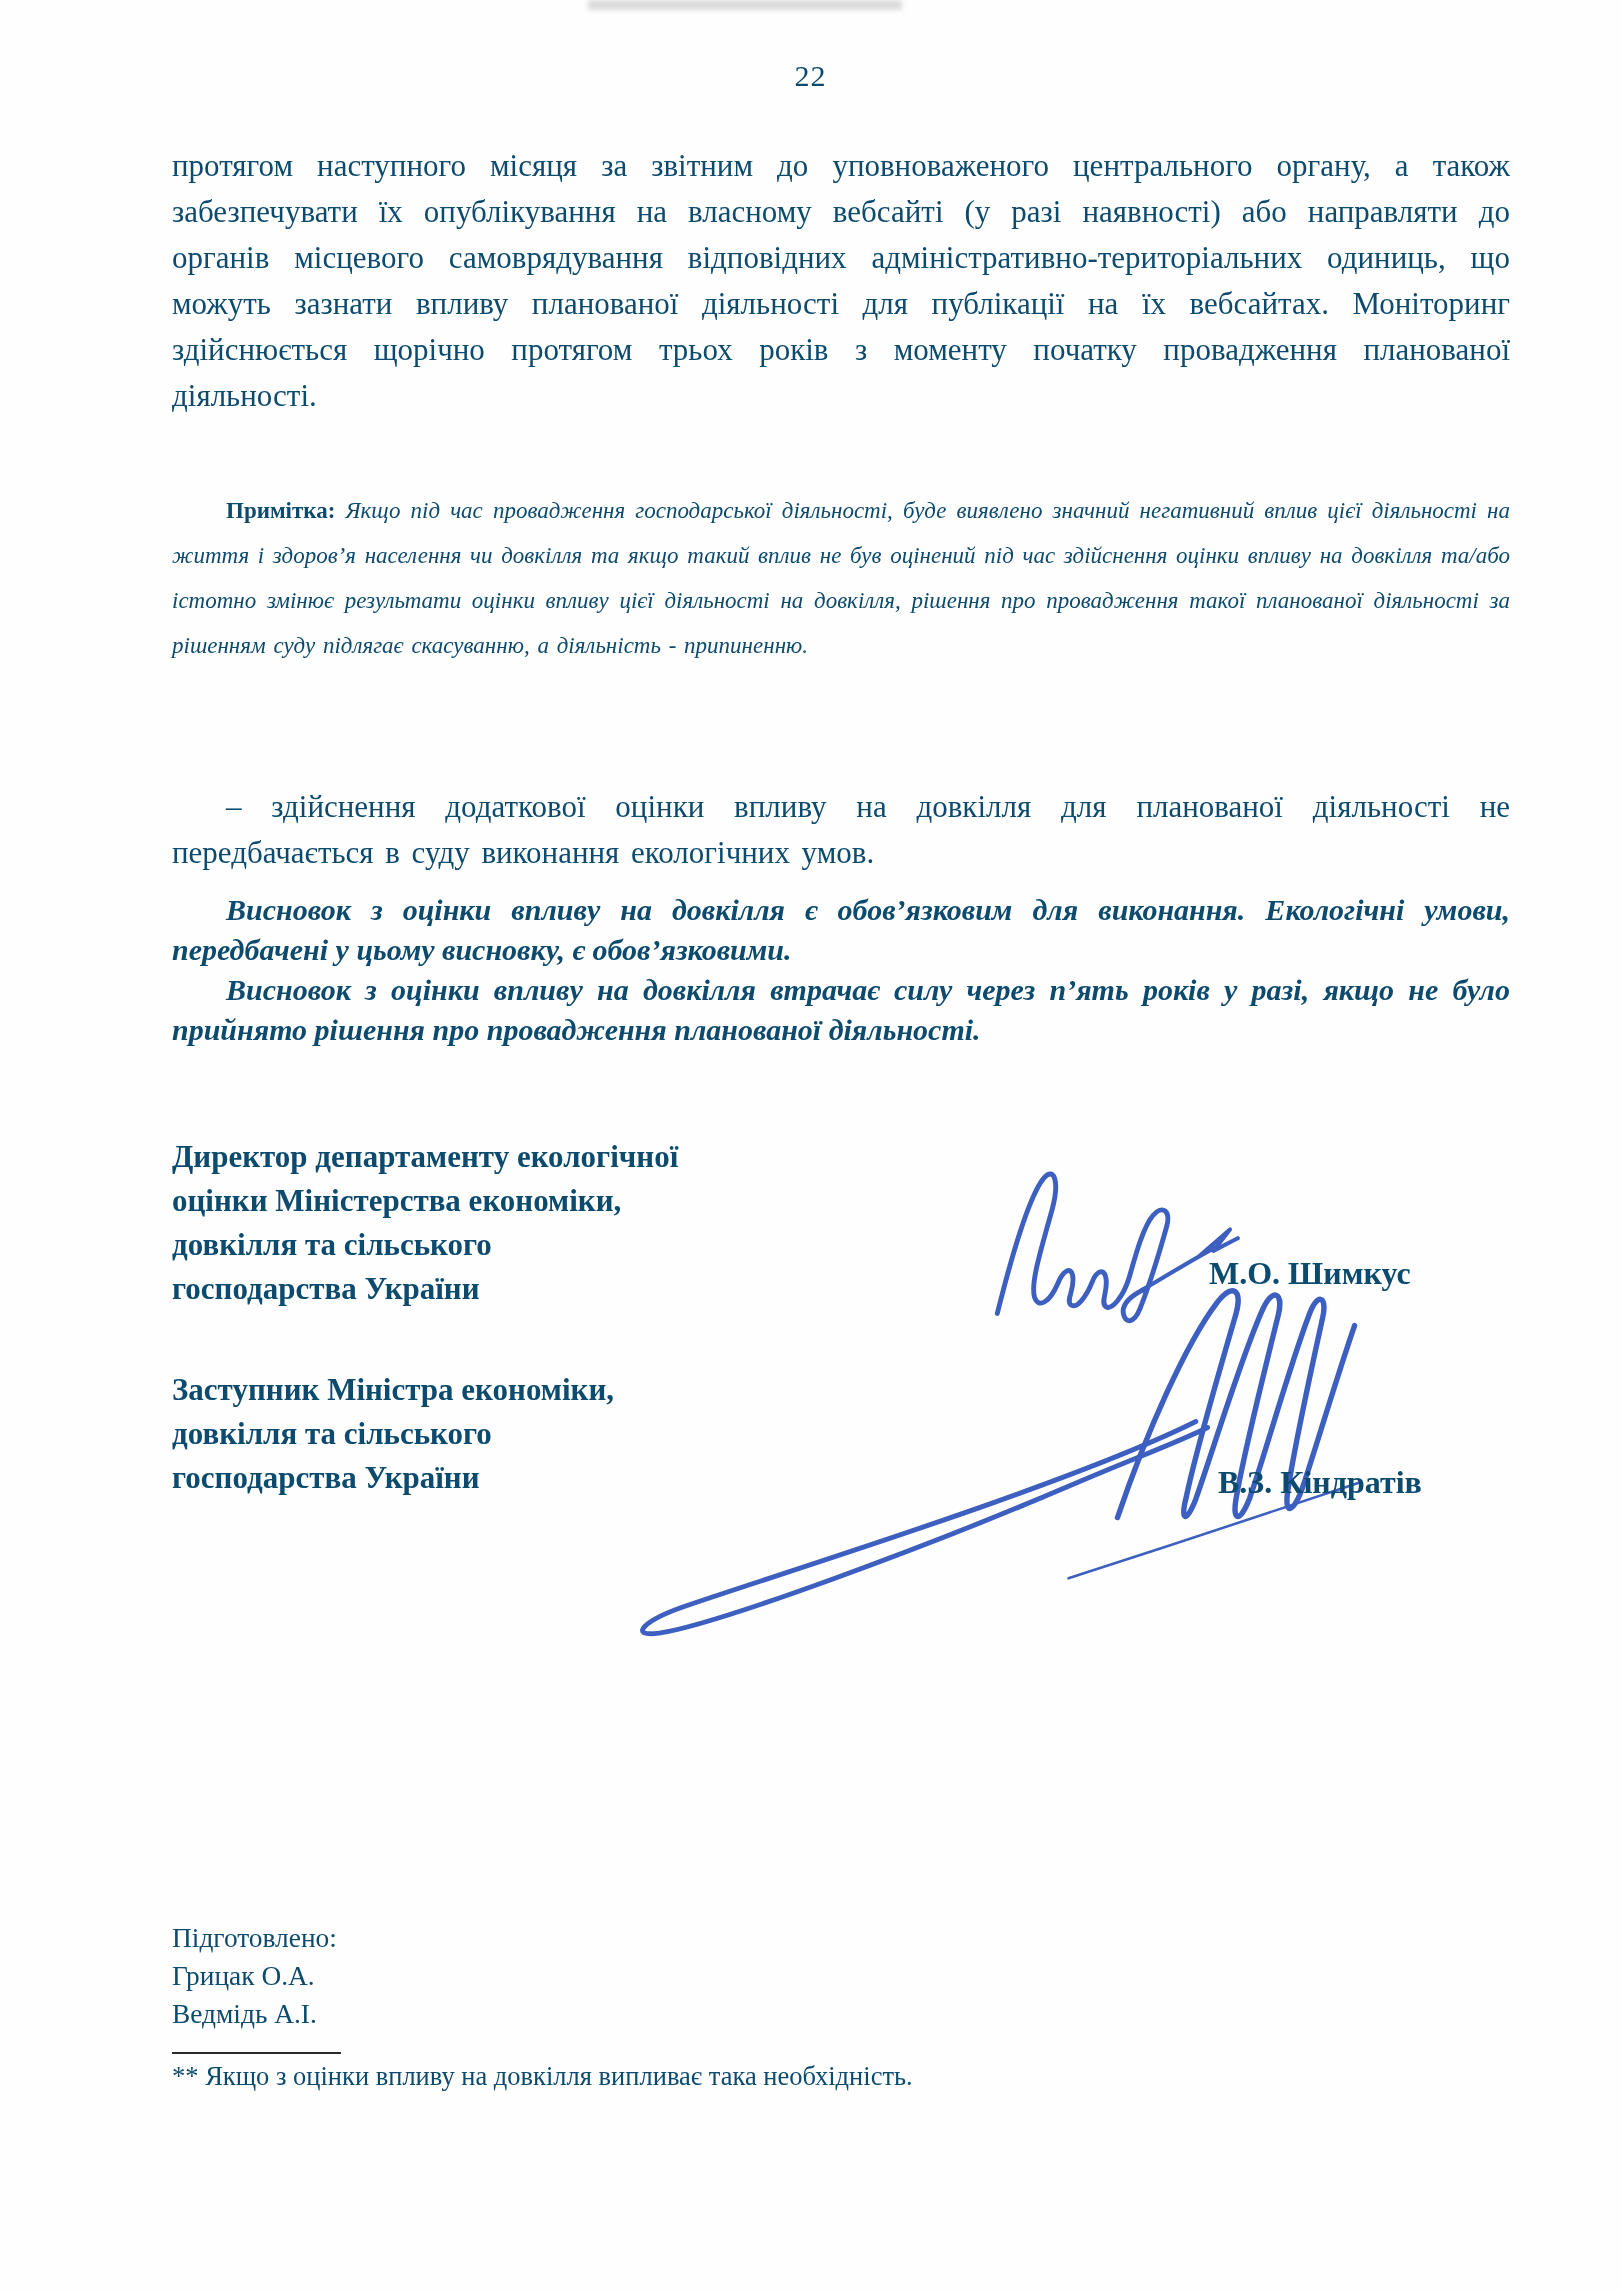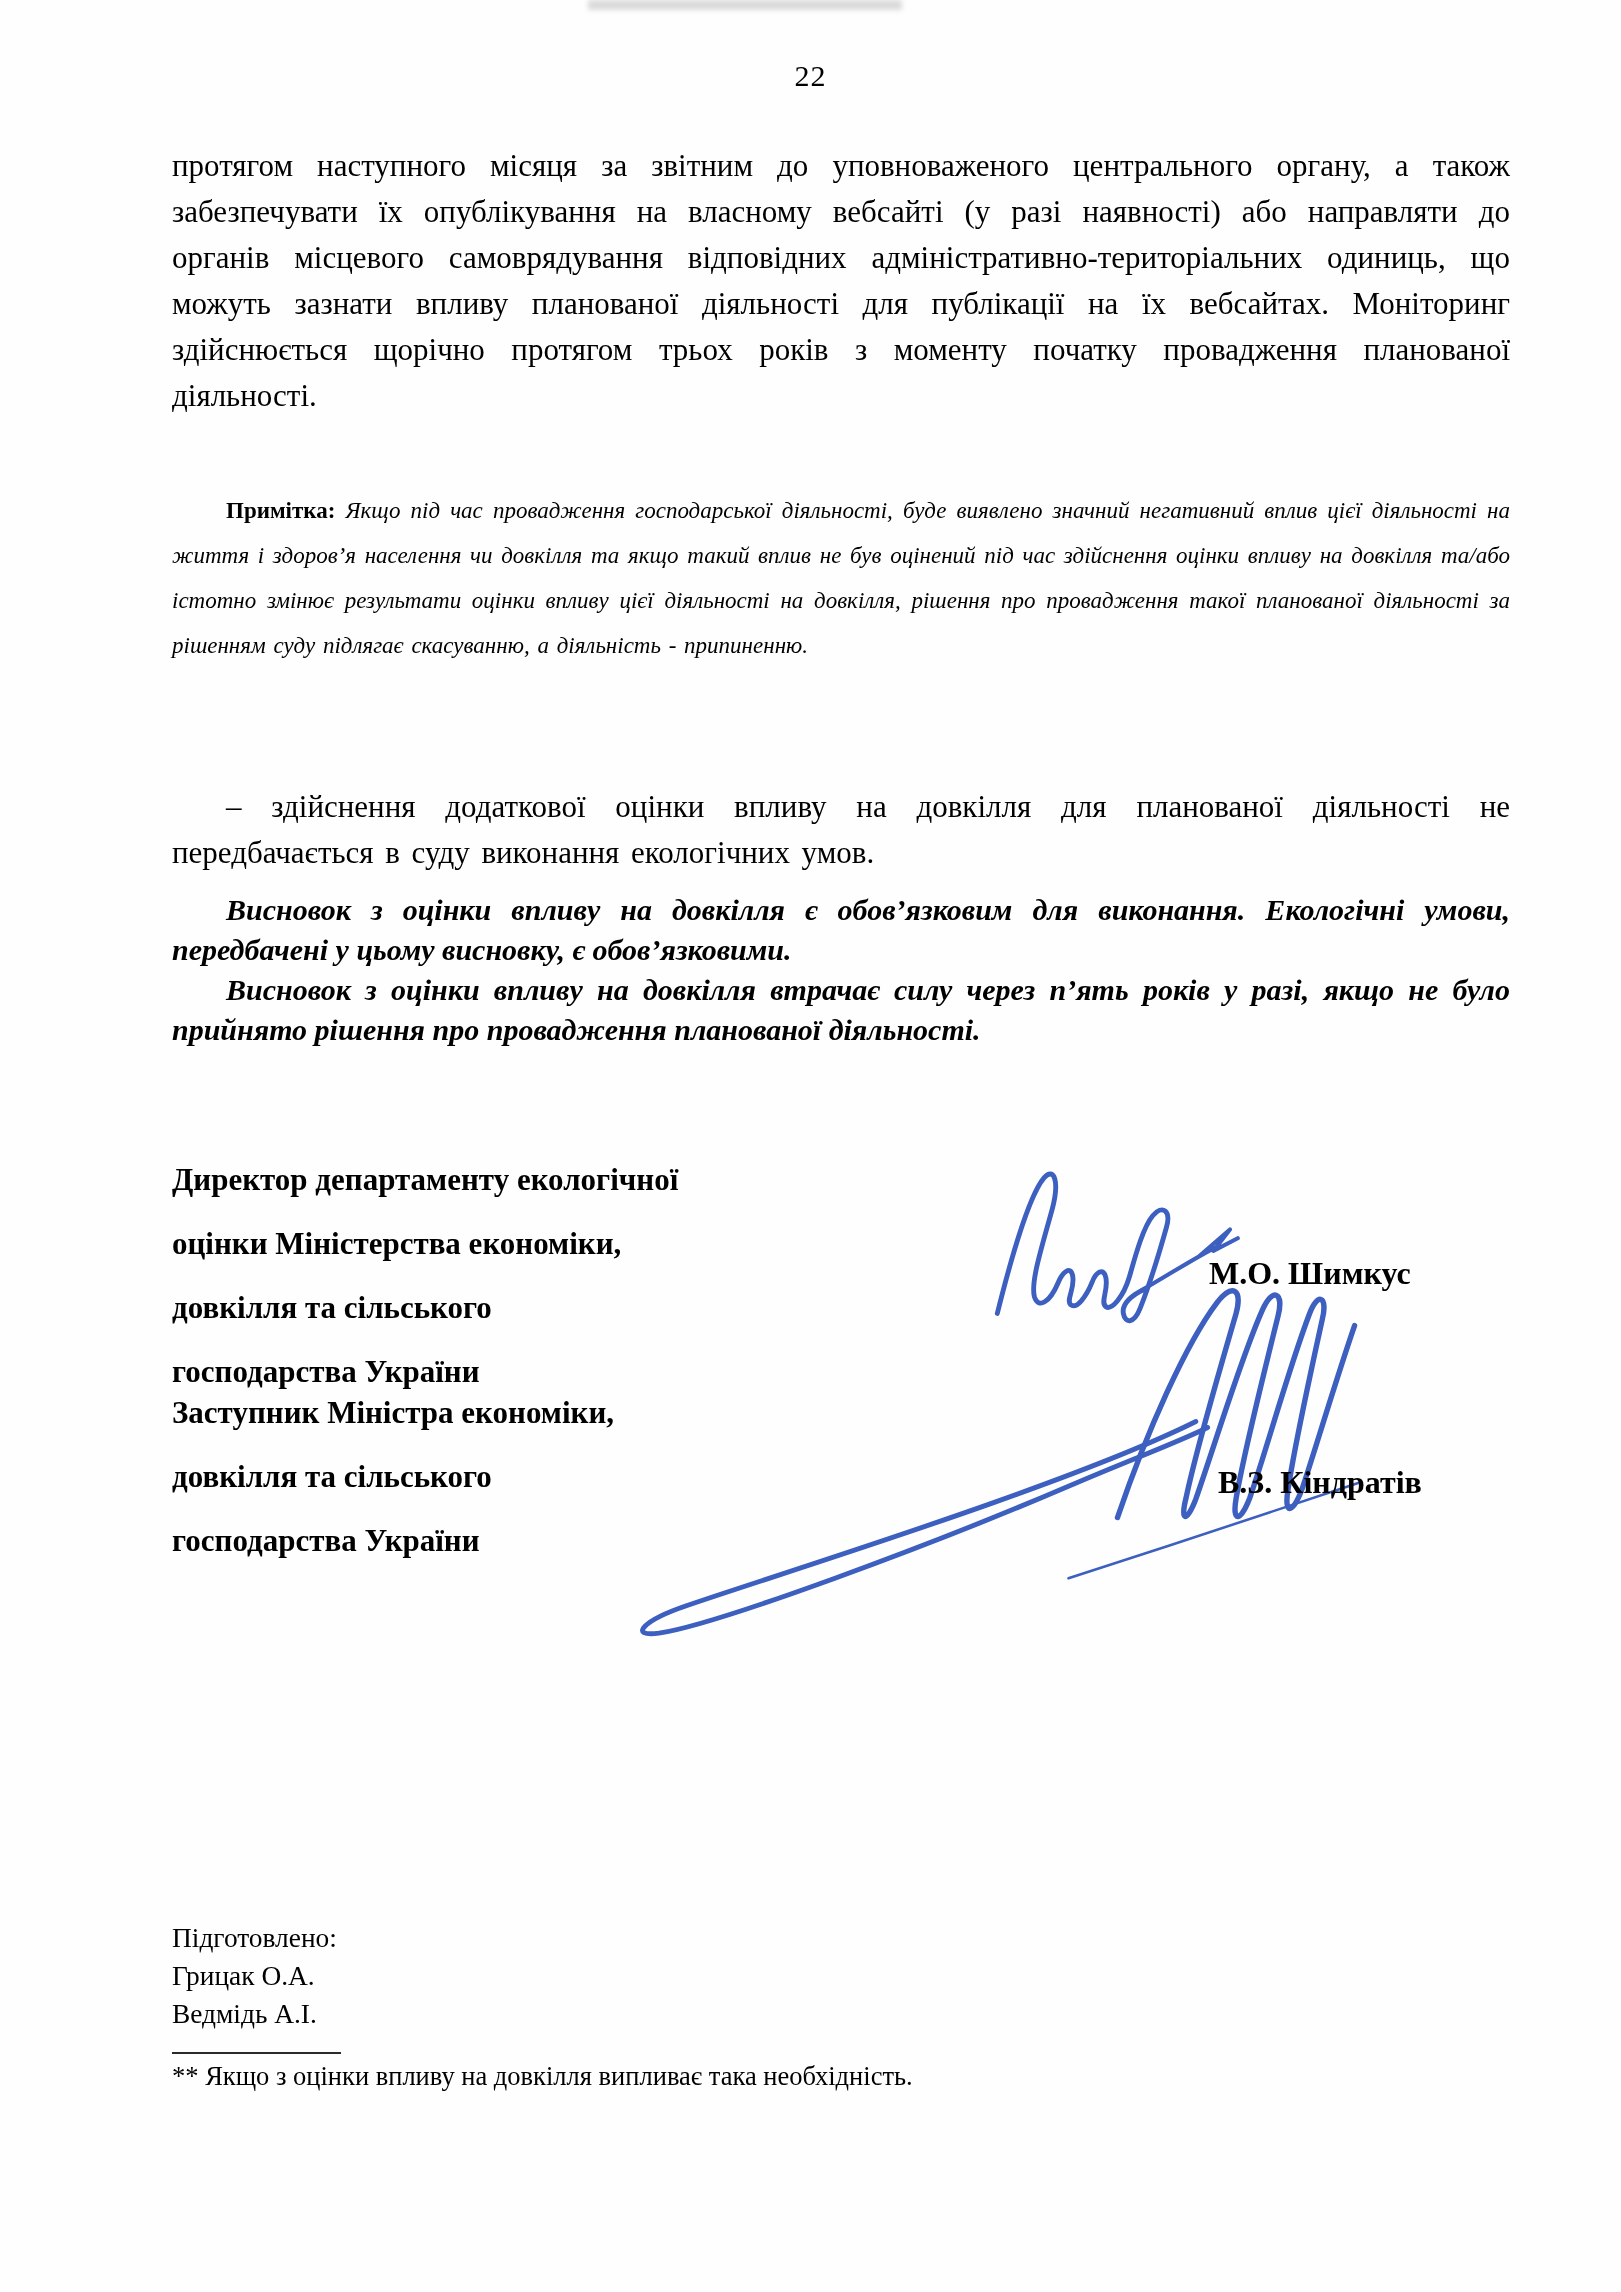--- a/index.html
+++ b/index.html
@@ -2,21 +2,21 @@
 <html lang="uk"><head>
 <meta charset="utf-8">
 <style>
   html,body{margin:0;padding:0;background:#888;}
   .page{
     position:relative;
     width:1621px;height:2293px;
     margin:0 auto;
     background:#fefefe;
     font-family:"Liberation Serif","DejaVu Serif",serif;
-    color:#000000;
+    color:#0c4a6e;
     overflow:hidden;
   }
   .scan-smudge{
     position:absolute;left:588px;top:0;width:314px;height:9.8px;
     background:#bdbdbd;filter:blur(2.9px);opacity:.55;
   }
   .page-number{
     position:absolute;left:0;top:59px;width:100%;
     text-align:center;font-size:30px;letter-spacing:1px;
   }
@@ -25,23 +25,22 @@
   .body-par{font-size:31px;line-height:46px;word-spacing:3.9px;}
   .note-par{font-size:23px;line-height:45px;text-indent:54px;word-spacing:2px;font-family:Liberation Serif, serif;}
   .note-label{font-weight:bold;font-style:normal;}
   .note-text{font-style:italic;}
   .bold{font-weight:bold;}
   .bolditalic{font-weight:bold;font-style:italic;}
   .indent{text-indent:54px;}
   .concl{font-size:30px;line-height:40px;}
   .sig-title{
     position:absolute;left:172px;
-    font-weight:bold;font-size:31px;line-height:64px;
+    font-weight:bold;font-size:31px;line-height:44px;
     white-space:pre-line;
-    margin-top:13px;
   }
   .sig-name{position:absolute;font-weight:bold;font-size:32px;white-space:nowrap;}
   .sig-svg{position:absolute;pointer-events:none;}
   .prepared{
     position:absolute;left:172px;top:1919px;
     font-size:27.4px;line-height:38px;
   }
   .footnote-rule{
     position:absolute;left:172px;top:2052px;width:169px;
     border-top:2.9px solid #2a2a2a;

